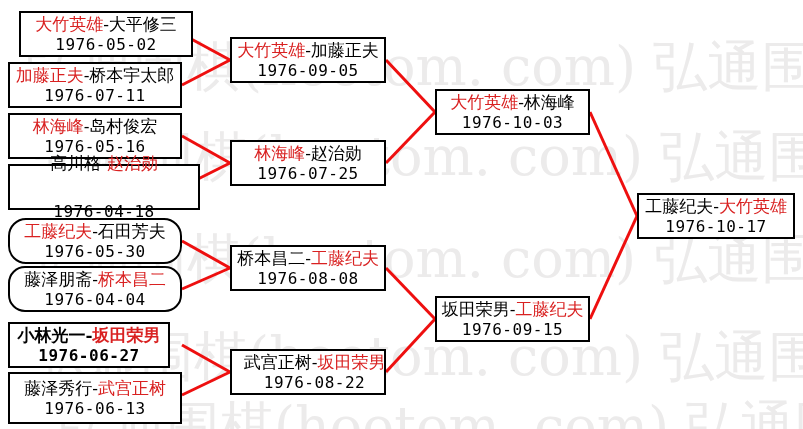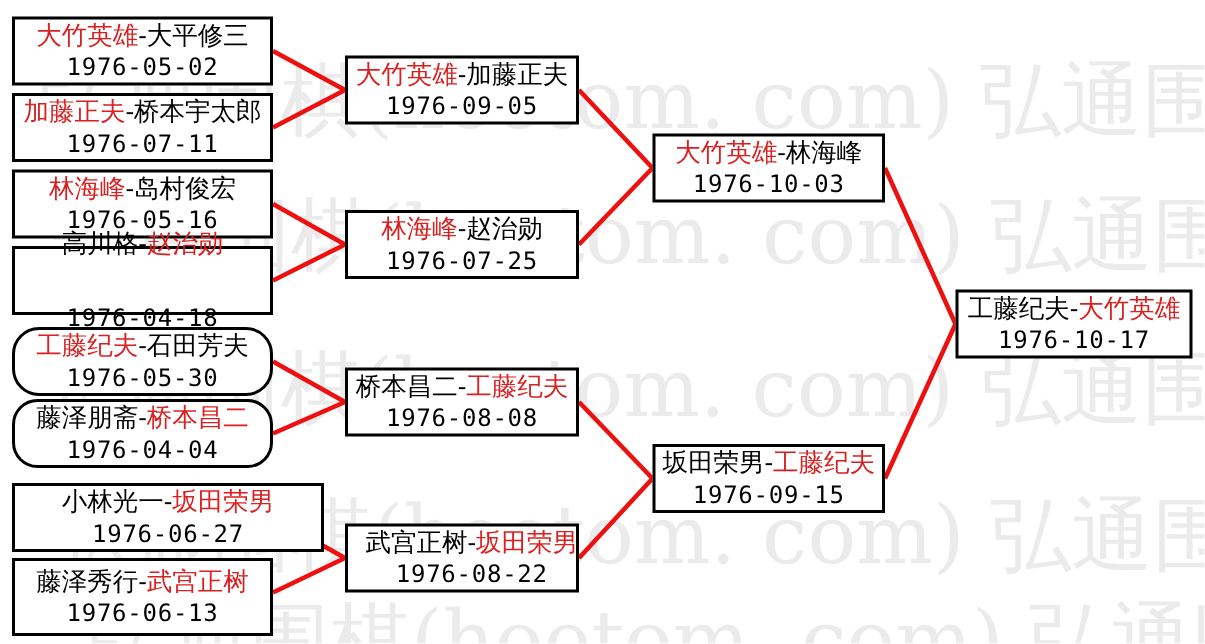--- a/index.html
+++ b/index.html
@@ -93,45 +93,45 @@
       <line x1="182" y1="345" x2="230" y2="372" stroke="#ee0f0f" stroke-width="3"></line>
       <line x1="182" y1="395" x2="230" y2="372" stroke="#ee0f0f" stroke-width="3"></line>
       <line x1="386" y1="60" x2="435" y2="112" stroke="#ee0f0f" stroke-width="3"></line>
       <line x1="386" y1="163" x2="435" y2="112" stroke="#ee0f0f" stroke-width="3"></line>
       <line x1="386" y1="268" x2="435" y2="319" stroke="#ee0f0f" stroke-width="3"></line>
       <line x1="386" y1="372" x2="435" y2="319" stroke="#ee0f0f" stroke-width="3"></line>
       <line x1="590" y1="112" x2="637" y2="216" stroke="#ee0f0f" stroke-width="3"></line>
       <line x1="590" y1="319" x2="637" y2="216" stroke="#ee0f0f" stroke-width="3"></line>
     </svg>
   <div class="boxes-layer" id="boxes-layer">
-      <div class="match-box" style="left: 8px; top: 11px; width: 174px; height: 46px;">
+      <div class="match-box" style="left: 19px; top: 11px; width: 174px; height: 46px;">
     <div class="match-names"><span class="winner">大竹英雄</span><span class="loser">-大平修三</span></div>
     <div class="match-date">1976-05-02</div>
   </div>
       <div class="match-box" style="left: 8px; top: 62px; width: 174px; height: 46px;">
     <div class="match-names"><span class="winner">加藤正夫</span><span class="loser">-桥本宇太郎</span></div>
     <div class="match-date">1976-07-11</div>
   </div>
       <div class="match-box" style="left: 8px; top: 113px; width: 174px; height: 46px;">
     <div class="match-names"><span class="winner">林海峰</span><span class="loser">-岛村俊宏</span></div>
     <div class="match-date">1976-05-16</div>
   </div>
-      <div class="match-box" style="left: 8px; top: 164px; width: 174px; height: 46px; gap: 28px;">
+      <div class="match-box" style="left: 8px; top: 164px; width: 192px; height: 46px; gap: 28px;">
     <div class="match-names"><span class="loser">高川格-</span><span class="winner">赵治勋</span></div>
     <div class="match-date">1976-04-18</div>
   </div>
       <div class="match-box" style="left: 8px; top: 218px; width: 174px; height: 46px; border-radius: 18px;">
     <div class="match-names"><span class="winner">工藤纪夫</span><span class="loser">-石田芳夫</span></div>
     <div class="match-date">1976-05-30</div>
   </div>
       <div class="match-box" style="left: 8px; top: 266px; width: 174px; height: 46px; border-radius: 17px;">
     <div class="match-names"><span class="loser">藤泽朋斋-</span><span class="winner">桥本昌二</span></div>
     <div class="match-date">1976-04-04</div>
   </div>
-      <div class="match-box" style="left: 8px; top: 322px; width: 208px; height: 46px;">
+      <div class="match-box" style="left: 8px; top: 322px; width: 162px; height: 46px; font-weight: bold;">
     <div class="match-names"><span class="loser">小林光一-</span><span class="winner">坂田荣男</span></div>
     <div class="match-date">1976-06-27</div>
   </div>
       <div class="match-box" style="left: 8px; top: 372px; width: 174px; height: 52px;">
     <div class="match-names"><span class="loser">藤泽秀行-</span><span class="winner">武宫正树</span></div>
     <div class="match-date">1976-06-13</div>
   </div>
       <div class="match-box" style="left: 230px; top: 37px; width: 156px; height: 46px;">
     <div class="match-names"><span class="winner">大竹英雄</span><span class="loser">-加藤正夫</span></div>
     <div class="match-date">1976-09-05</div>

